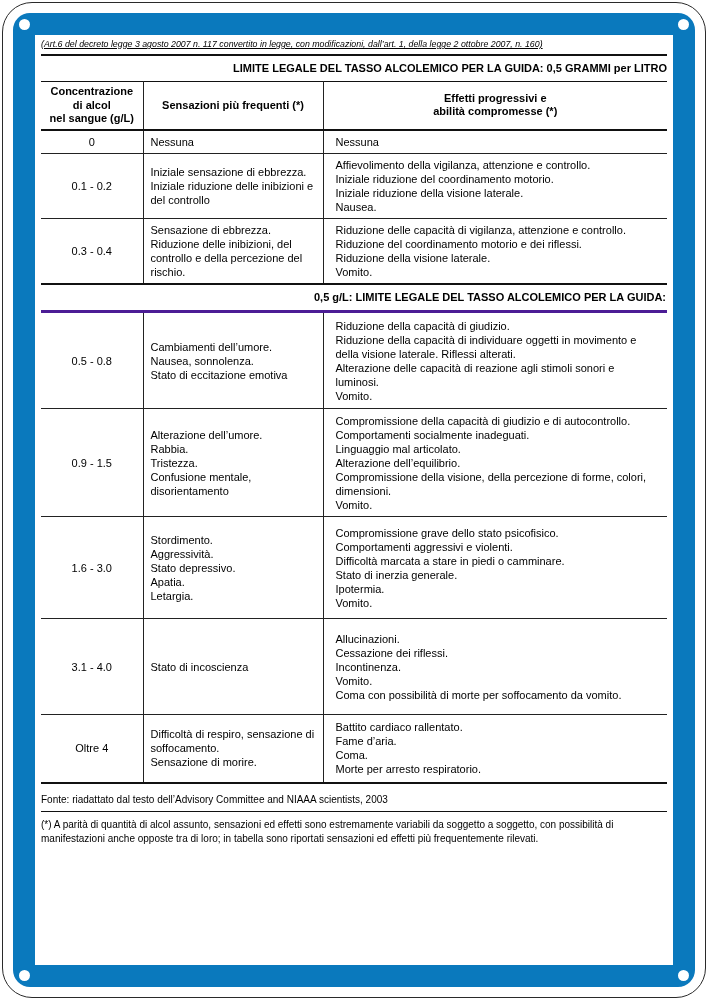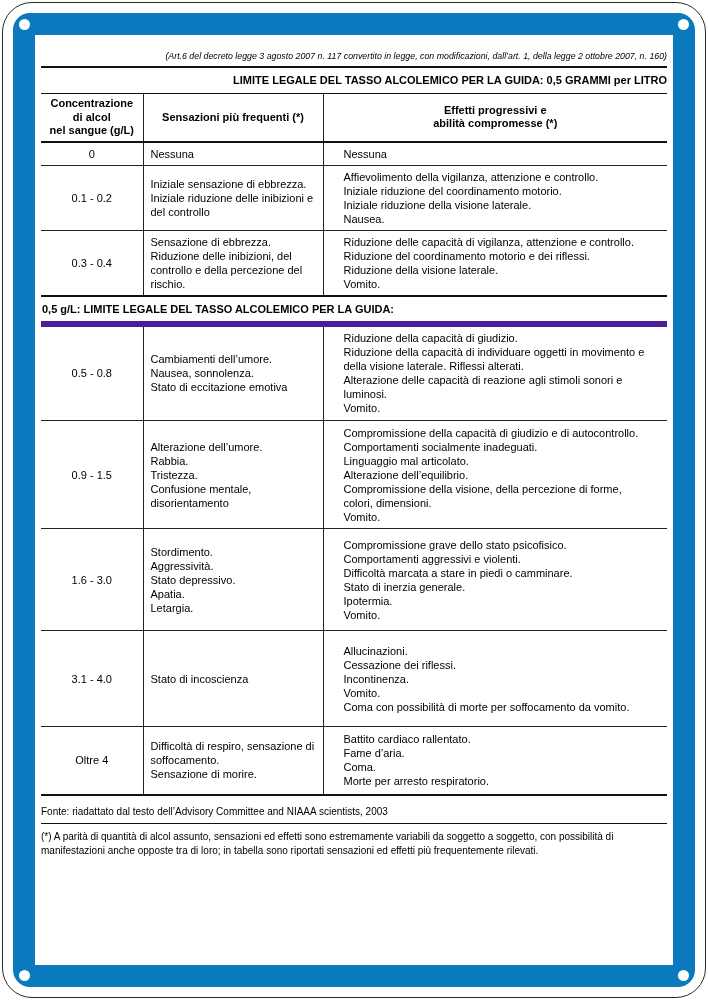--- a/index.html
+++ b/index.html
@@ -21,37 +21,37 @@
   }
   .screw.tl{left:19px;top:19px}
   .screw.tr{right:19px;top:19px}
   .screw.bl{left:19px;bottom:19px}
   .screw.br{right:19px;bottom:19px}
 
   .content{position:absolute;left:41px;top:38px;width:626px;}
 
   .allegato{font-size:8.5px;text-align:center;line-height:12px;}
   .doc-title{font-size:12px;font-weight:bold;text-align:center;line-height:15px;margin-top:4px;white-space:pre-line;letter-spacing:.1px;}
-  .legal{font-size:8.8px;font-style:italic;text-align:right;line-height:12px;margin-top:12px;}
+  .legal{font-size:8.8px;font-style:italic;text-align:left;line-height:12px;margin-top:0;text-decoration:underline;}
   .rule1{border:0;border-top:2px solid #111;margin:4px 0 0 0;}
   .limit-heading{font-size:11px;font-weight:bold;text-align:right;padding:6px 0 6px 0;line-height:13px;}
 
   table.bac{
     table-layout:fixed;width:626px;border-collapse:collapse;
     border-top:1px solid #111;
     font-size:11px;line-height:14px;
   }
   table.bac td{vertical-align:middle;border-bottom:1px solid #222;}
   td.c1{width:102px;text-align:center;padding:3px 4px;}
   td.c2{width:180px;border-left:1px solid #222;border-right:1px solid #222;padding:4px 7px;white-space:pre-line;}
-  td.c3{width:344px;padding:4px 20px;white-space:pre-line;}
+  td.c3{width:344px;padding:4px 12px;white-space:pre-line;}
   tr.head td{font-weight:bold;text-align:center;border-bottom:2.5px solid #111;white-space:pre-line;line-height:13.5px;}
   td.center{text-align:left;}
   tr.pre-ban td{border-bottom:2px solid #111;}
-  tr.ban td{font-weight:bold;text-align:left;border-bottom:6px solid #4c1d95;border-left:none;border-right:none;}
+  tr.ban td{font-weight:bold;text-align:right;border-bottom:3px solid #4c1d95;border-left:none;border-right:none;}
   tr.last td{border-bottom:2.5px solid #111;}
 
   .h-head{height:35px}.h-r0{height:22px}.h-r1{height:64px}.h-r2{height:62px}
   .h-ban{height:28px}.h-r3{height:97px}.h-r4{height:108px}.h-r5{height:102px}
   .h-r6{height:96px}.h-r7{height:68px}
 
   .source-line{font-size:10px;line-height:13px;margin-top:9px;}
   .rule2{border:0;border-top:1.5px solid #111;margin:5px 0 0 0;}
   .footnote{font-size:10px;line-height:14px;margin-top:6px;}
 </style>

